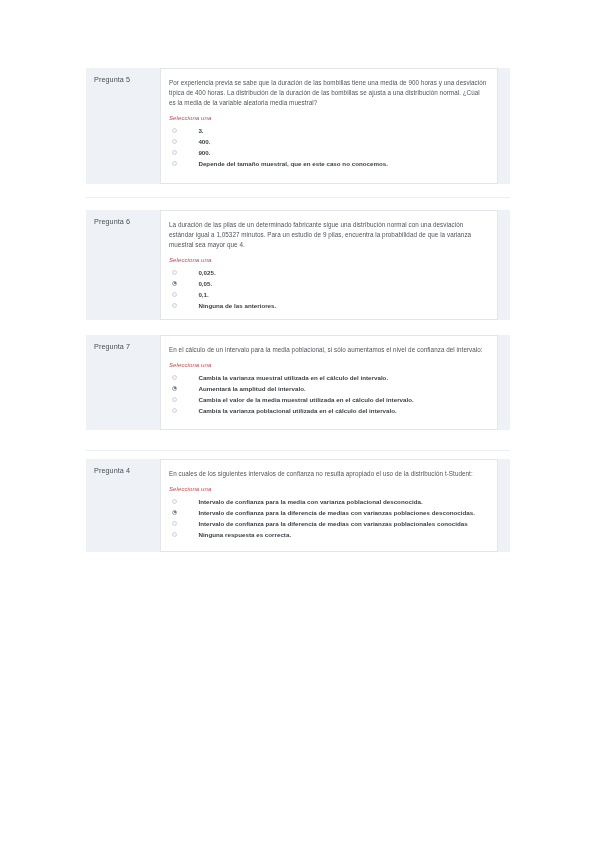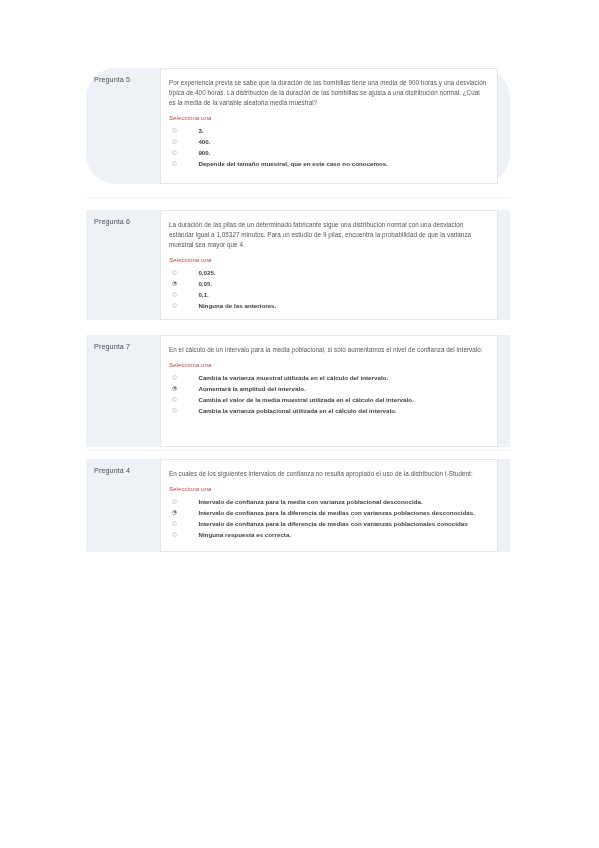--- a/index.html
+++ b/index.html
@@ -125,21 +125,21 @@
     width: 424px;
     height: 1px;
     background: #edf0f3;
   }
 </style>
 </head>
 <body>
 
 <div class="page">
   <div id="questions-root">
-      <div class="qblock" style="top: 68px; height: 116px; border-radius: 30px;">
+      <div class="qblock" style="top: 68px; height: 116px;">
         <div class="qlabel">Pregunta 5</div>
         <div class="qcard">
           <div class="qtext">Por experiencia previa se sabe que la duración de las bombillas tiene una media de 900 horas y una desviación típica de 400 horas. La distribución de la duración de las bombillas se ajusta a una distribución normal. ¿Cúal es la media de la variable aleatoria media muestral?</div>
           <div class="selecciona">Selecciona una</div>
           <ul class="answers">
             <li class="answer-row">
               <span class="radio"></span>
               <span class="answer-label">3.</span>
             </li>
             <li class="answer-row">
@@ -175,21 +175,21 @@
               <span class="radio"></span>
               <span class="answer-label">0,1.</span>
             </li>
             <li class="answer-row">
               <span class="radio"></span>
               <span class="answer-label">Ninguna de las anteriores.</span>
             </li>
           </ul>
         </div>
       </div>
-      <div class="qblock" style="top: 335px; height: 112px;">
+      <div class="qblock" style="top: 335px; height: 95px;">
         <div class="qlabel">Pregunta 7</div>
         <div class="qcard">
           <div class="qtext">En el cálculo de un intervalo para la media poblacional, si sólo aumentamos el nivel de confianza del intervalo:</div>
           <div class="selecciona">Selecciona una</div>
           <ul class="answers">
             <li class="answer-row">
               <span class="radio"></span>
               <span class="answer-label">Cambia la varianza muestral utilizada en el cálculo del intervalo.</span>
             </li>
             <li class="answer-row">

